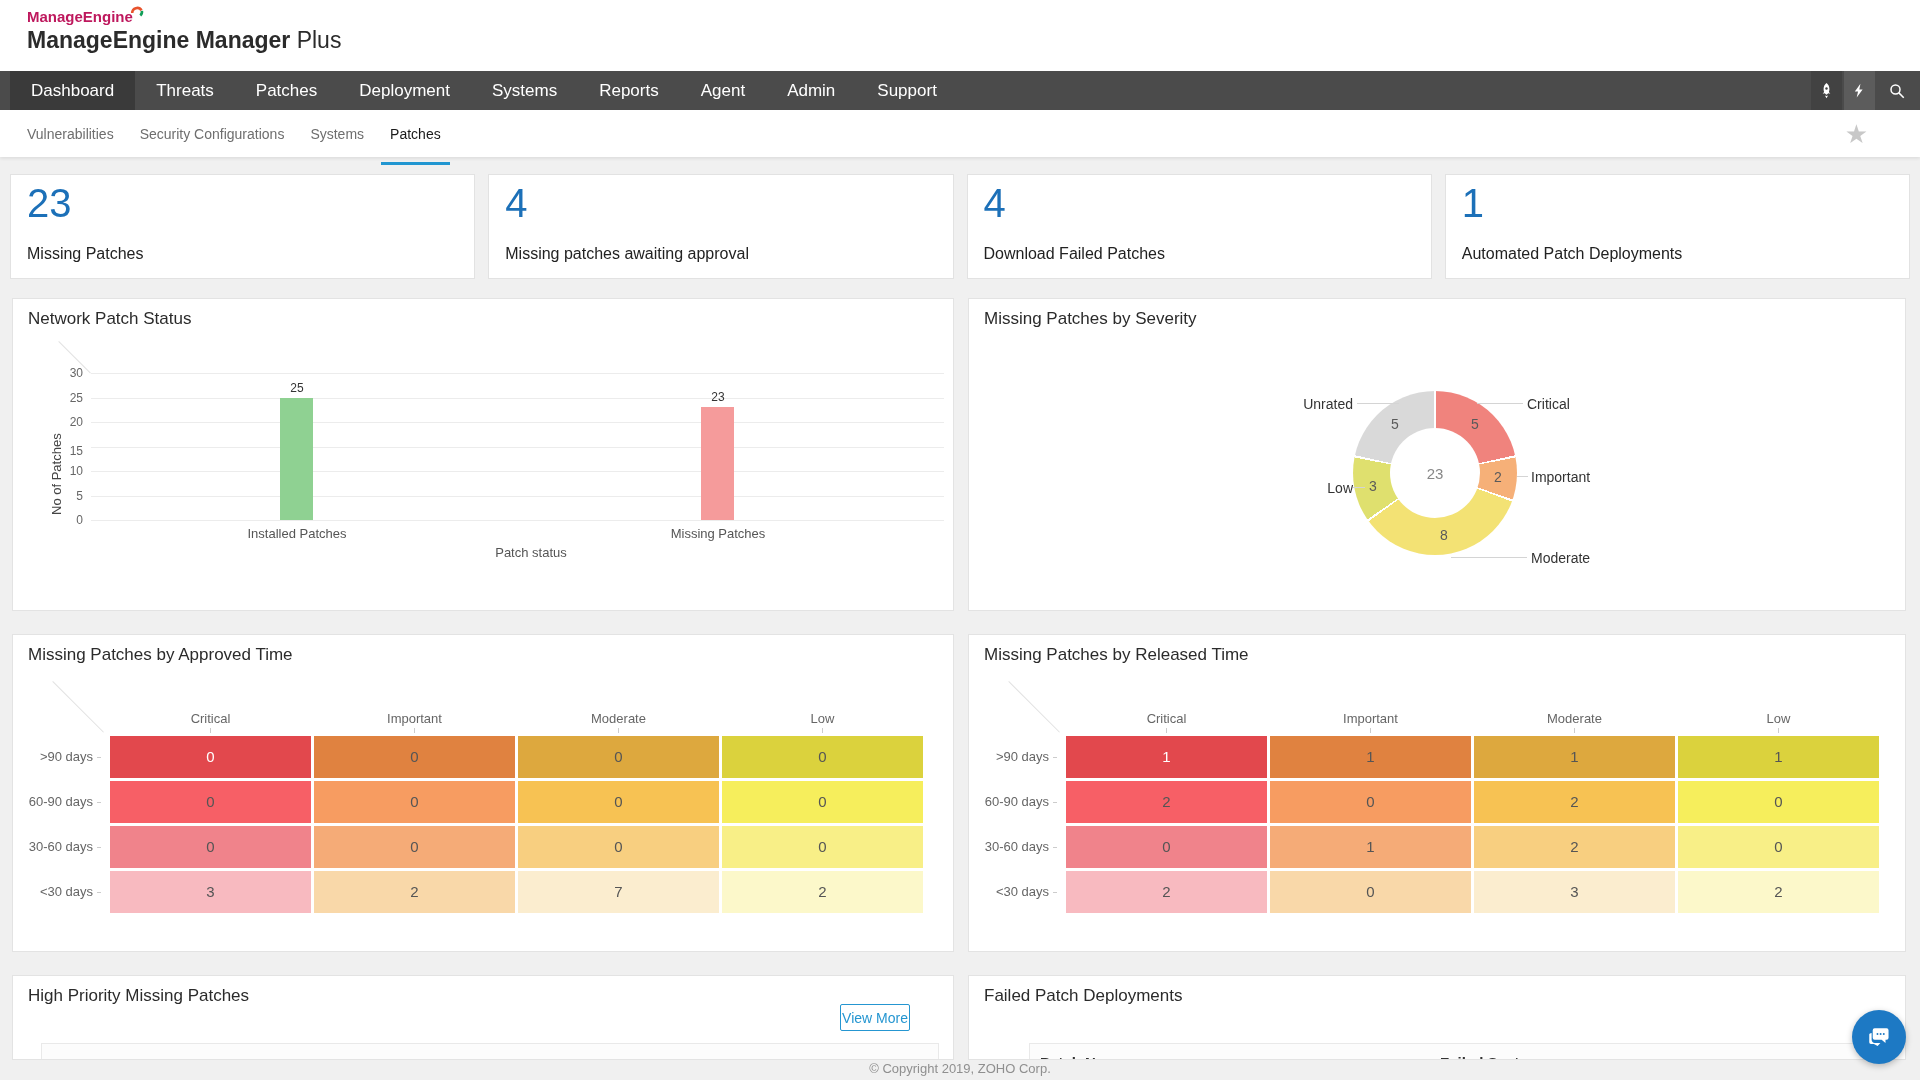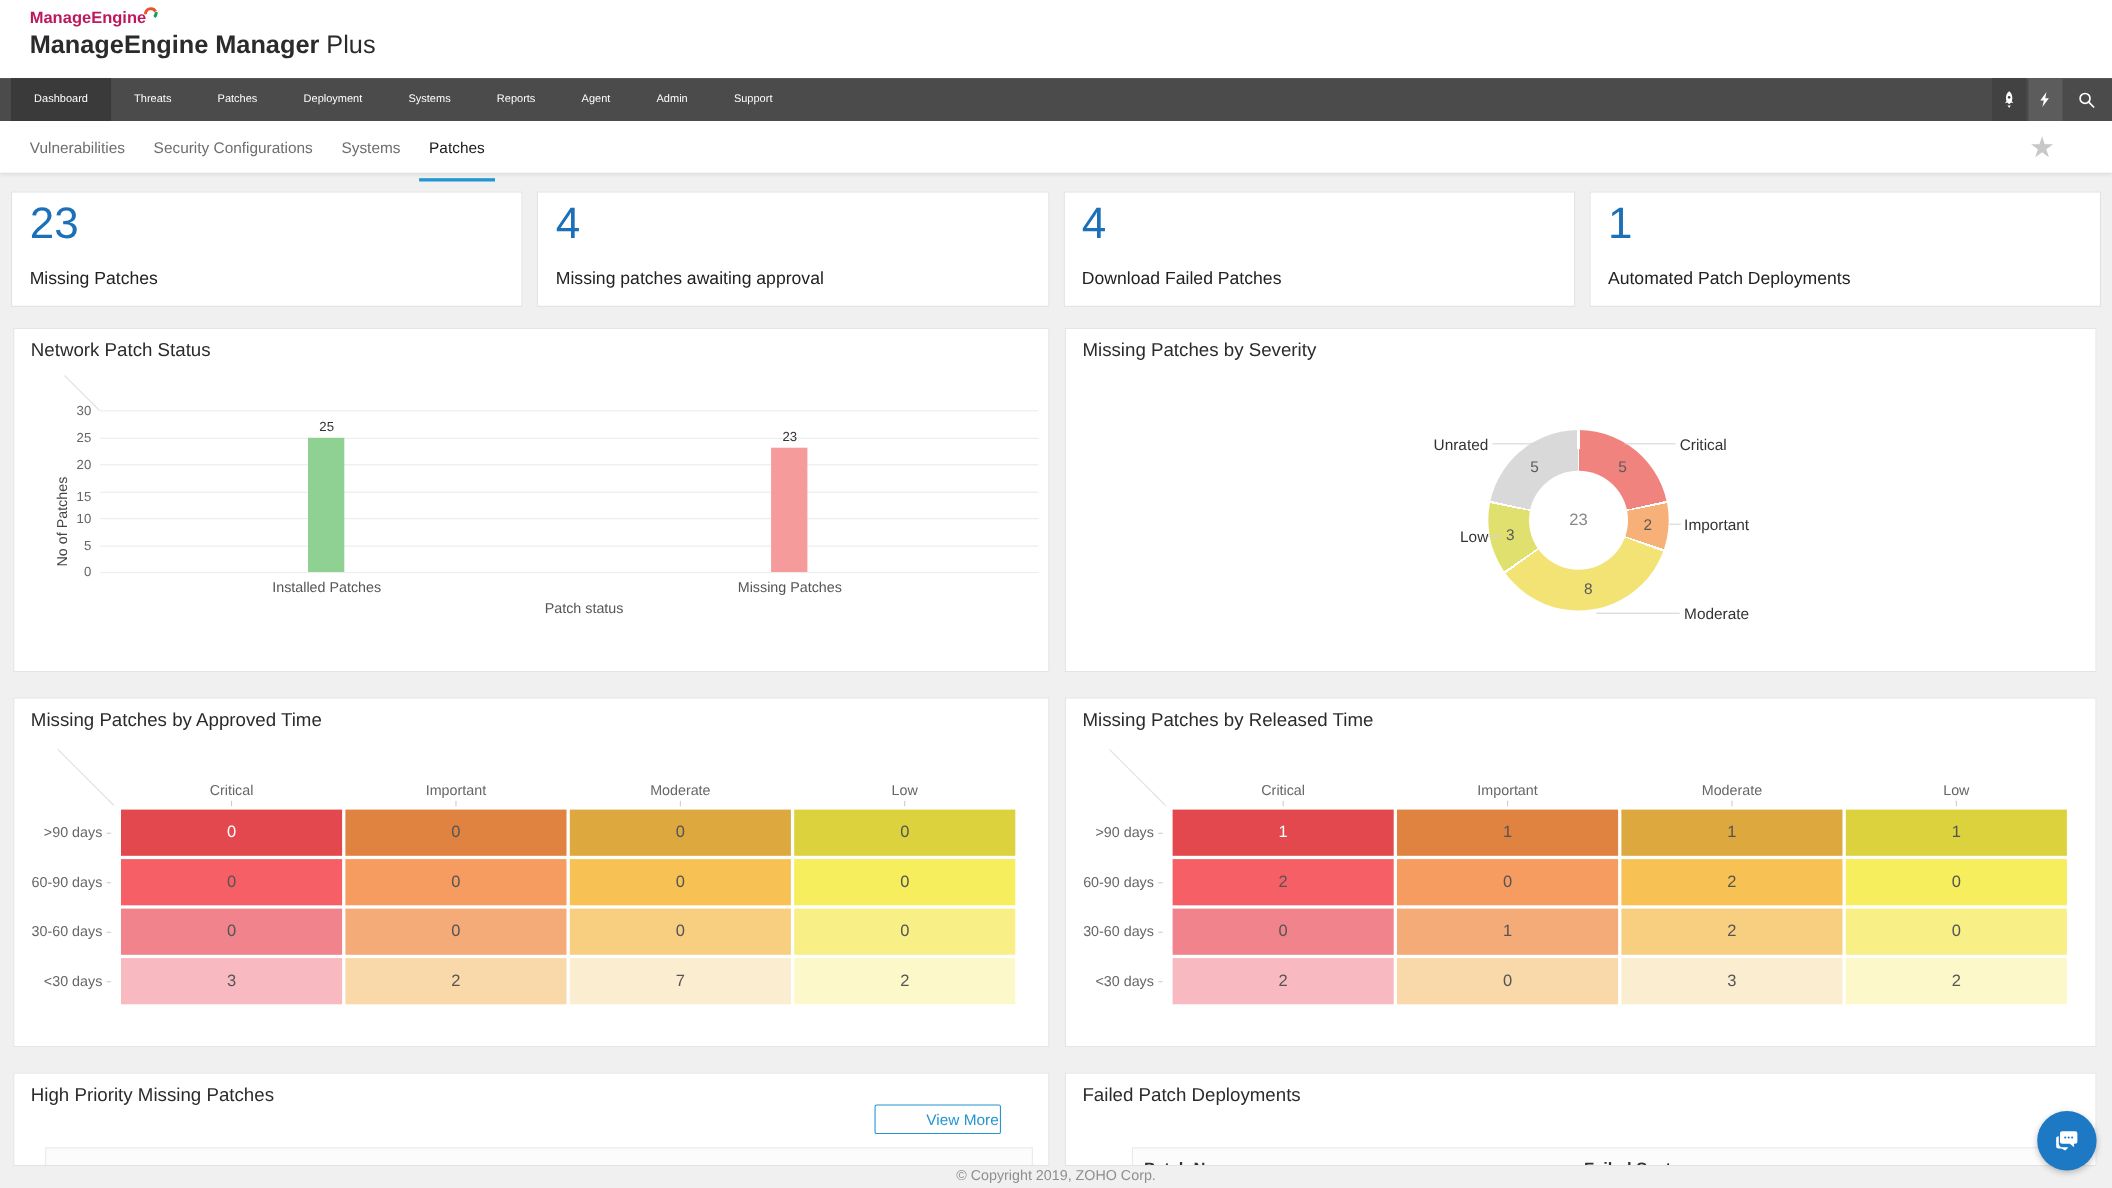--- a/index.html
+++ b/index.html
@@ -16,21 +16,21 @@
   .topbar-right{position:absolute;right:12px;top:0;height:71px;display:flex;align-items:center;gap:18px;}
   .toplink{font-size:15px;color:#222;cursor:pointer;}
   .help-icon{width:21px;height:21px;border-radius:50%;background:#3d3d3d;color:#fff;font-size:13px;
              font-weight:bold;display:flex;align-items:center;justify-content:center;cursor:pointer;}
   .avatar{width:38px;height:38px;border-radius:50%;background:#ccd6de;overflow:hidden;display:flex;
           align-items:flex-end;justify-content:center;cursor:pointer;}
 
   
   .navbar{position:absolute;top:71px;left:0;width:1920px;height:39px;background:#4b4b4b;
           display:flex;align-items:stretch;padding-left:10px;box-sizing:border-box;}
-  .nav-item{color:#fff;font-size:10px;padding:12px 21px;display:flex;align-items:center;cursor:pointer;white-space:nowrap;}
+  .nav-item{color:#fff;font-size:17px;padding:12px 21px;display:flex;align-items:center;cursor:pointer;white-space:nowrap;}
   .nav-item.active{background:#3a3a3a;}
   .nav-right{margin-left:auto;display:flex;align-items:stretch;margin-right:8px;}
   .nav-icon-box{width:31px;display:flex;align-items:center;justify-content:center;cursor:pointer;}
   .nav-icon-box.rocket{background:#424242;}
   .nav-icon-box.bolt{background:#5c5c5c;margin-left:2px;}
   .nav-icon-box.search{margin-left:6px;}
 
   
   .subnav{position:absolute;top:110px;left:0;width:1920px;height:47px;background:#fff;
           display:flex;align-items:center;padding-left:27px;box-sizing:border-box;
@@ -83,21 +83,21 @@
   .hm-head{height:22px;line-height:16px;text-align:center;font-size:13px;color:#666;}
   .hm-head::after{content:"";display:block;width:1px;height:5px;background:#ccc;margin:1px auto 0;}
   .hm-rowlabel{height:42px;line-height:42px;text-align:right;padding-right:6px;font-size:13px;color:#666;}
   .hm-rowlabel::after{content:"";display:inline-block;width:4px;height:1px;background:#ccc;
                       margin-left:4px;vertical-align:middle;}
   .hm-cell{height:42px;line-height:42px;text-align:center;font-size:15px;cursor:pointer;}
 
   
   .view-more{position:absolute;right:43px;top:28px;width:68px;height:25px;background:#fff;
              border:1px solid #2596d1;border-radius:2px;color:#2596d1;font-size:14px;
-             display:flex;align-items:center;justify-content:center;cursor:pointer;padding-left:45px;}
+             display:flex;align-items:center;justify-content:center;cursor:pointer;}
   .table-strip{position:absolute;background:#fcfcfc;border:1px solid #e9e9e9;box-sizing:border-box;}
   #panel-high .table-strip{left:28px;top:67px;width:898px;height:30px;}
   #panel-failed .table-strip{left:60px;top:67px;width:866px;height:30px;}
   .strip-head{position:absolute;top:10px;font-size:15px;font-weight:bold;color:#333;}
 
   
   .footer{position:absolute;top:1060px;left:0;width:1920px;height:20px;text-align:center;
           font-size:13px;color:#8f8f8f;line-height:18px;}
   .chat-btn{position:absolute;left:1852px;top:1010px;width:54px;height:54px;border-radius:50%;
             background:#1d79c4;display:flex;align-items:center;justify-content:center;cursor:pointer;

